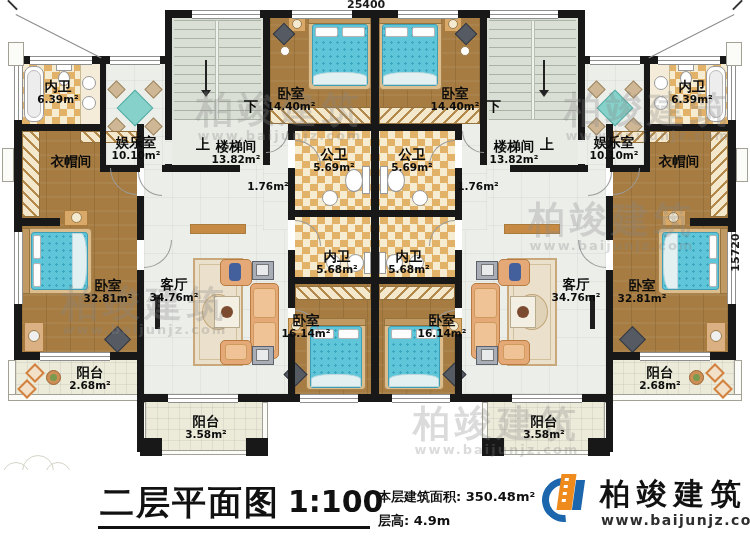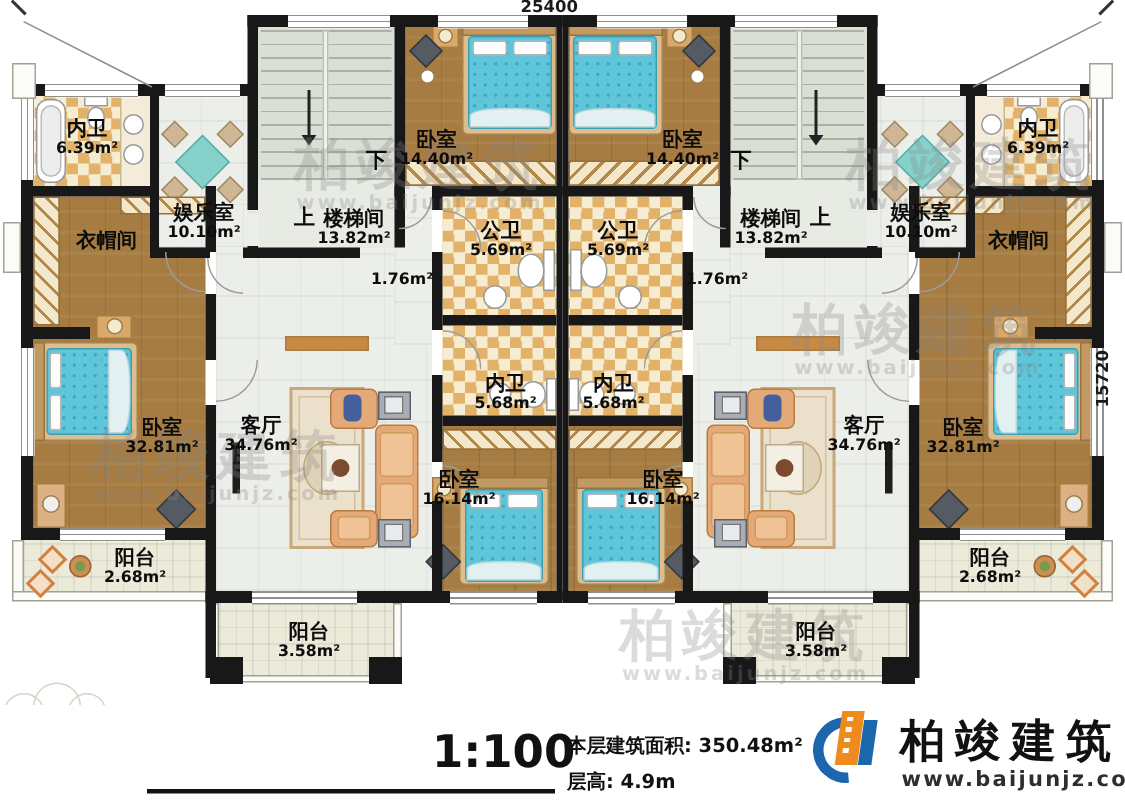--- a/index.html
+++ b/index.html
@@ -534,20 +534,21 @@
         <div class="w1">柏竣建筑</div>
         <div class="w2">www.baijunjz.com</div>
       </div>
 
     <div class="shrub" style="left:2px;top:462px;width:26px;height:26px;"></div>
     <div class="shrub" style="left:22px;top:455px;width:30px;height:30px;"></div>
     <div class="shrub" style="left:45px;top:462px;width:24px;height:24px;"></div>
   </div>
 
   <div class="f" style="left:0;top:470px;width:750px;height:69px;background:#fff;">
+    <div class="ttl" style="left:100px;top:10px;font-size:34px;font-weight:700;letter-spacing:2px;">二层平面图</div>
     <div class="ttl" style="left:288px;top:14px;font-size:30px;font-weight:600;">1:100</div>
     <div class="f" style="left:98px;top:56px;width:272px;height:3px;background:#111;"></div>
     <div class="ttl" style="left:378px;top:18px;font-size:13px;font-weight:700;">本层建筑面积: 350.48m²</div>
     <div class="ttl" style="left:378px;top:42px;font-size:13px;font-weight:700;">层高: 4.9m</div>
 
     <div class="f" style="left:542px;top:0px;width:54px;height:60px;">
       <div class="f" style="left:0;top:8px;width:44px;height:44px;border-radius:50%;border:7px solid #1c66ad;border-top-color:transparent;border-right-color:transparent;transform:rotate(40deg);box-sizing:border-box;"></div>
       <div class="f" style="left:17px;top:4px;width:15px;height:36px;background:#ef8b1c;transform:skewX(-8deg);"></div>
       <div class="f" style="left:32px;top:10px;width:9px;height:30px;background:#1c66ad;transform:skewX(-8deg);"></div>
       <div class="f" style="left:21px;top:8px;width:4px;height:28px;background:repeating-linear-gradient(#fff 0 3px,transparent 3px 7px);transform:skewX(-8deg);"></div>

